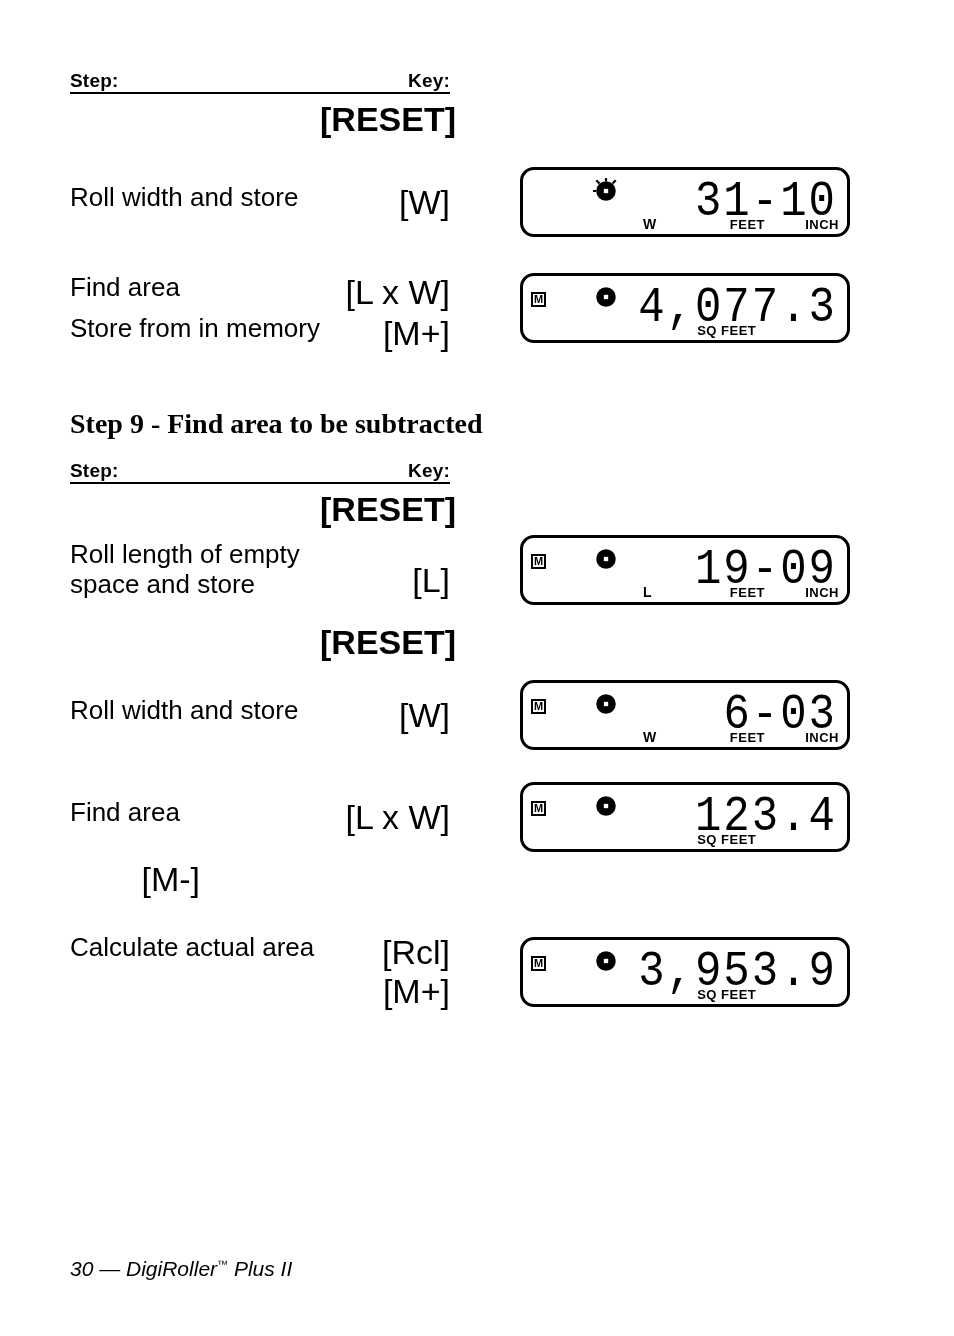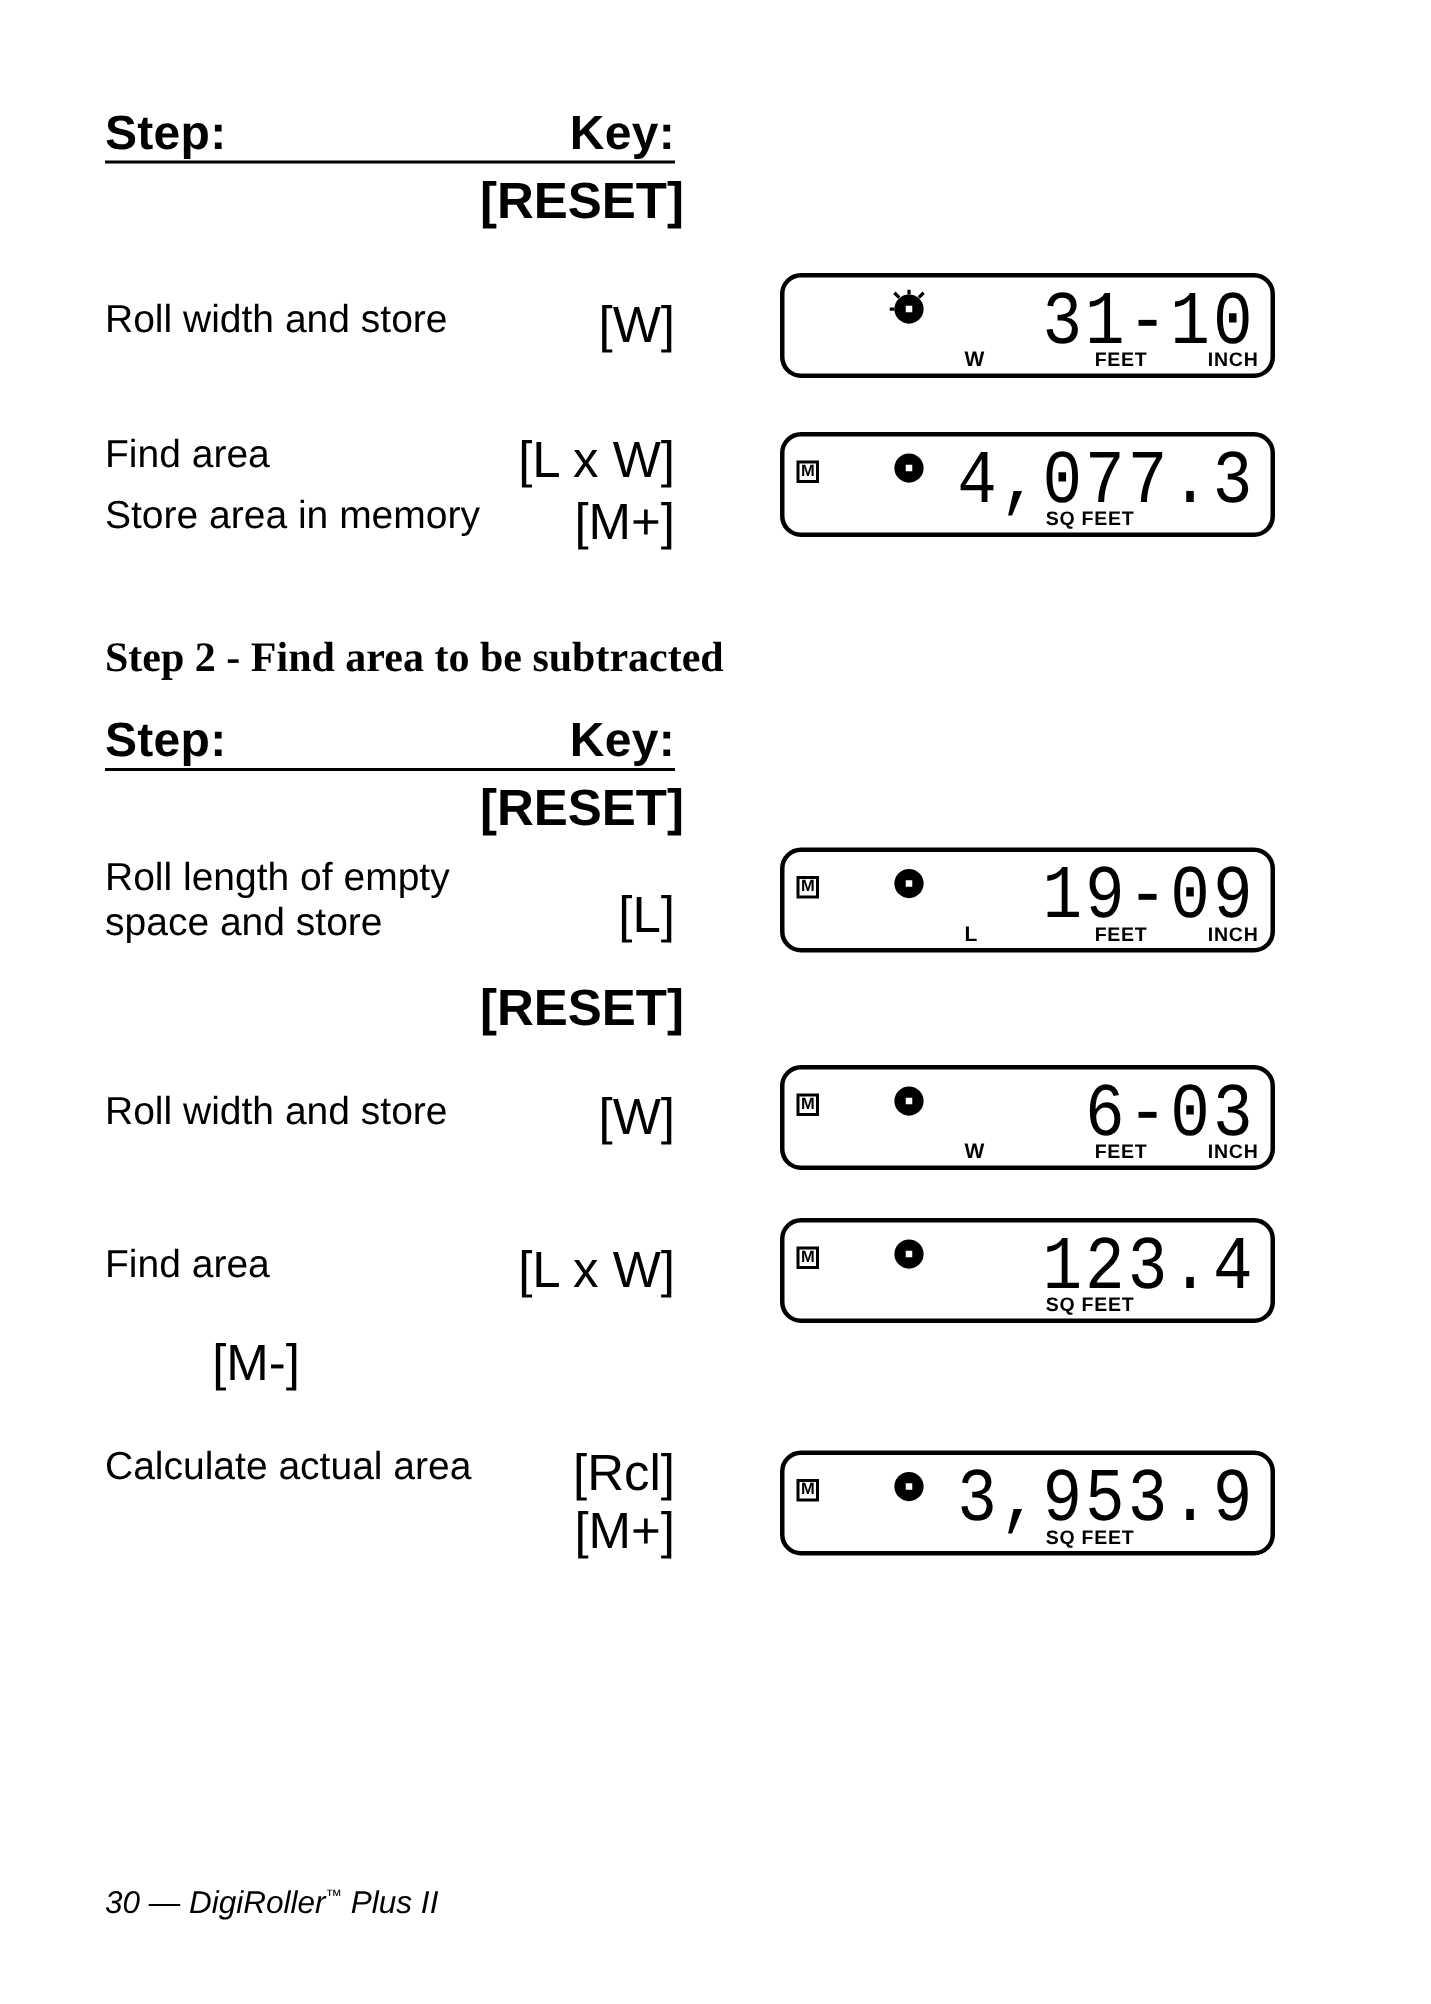--- a/index.html
+++ b/index.html
@@ -22,21 +22,21 @@
   
   .stepkey-header {
     display: flex;
     border-bottom: 2.5px solid #000;
     margin-bottom: 4px;
     width: 380px;
   }
   .stepkey-header .col-step,
   .stepkey-header .col-key {
     font-weight: 800;
-    font-size: 32px;
+    font-size: 19px;
     letter-spacing: 0.2px;
   }
   .col-step { flex: 1; }
   .col-key  { width: 130px; text-align: right; }
 
   .row {
     display: flex;
     align-items: center;
     width: 100%;
     margin: 6px 0;
@@ -157,40 +157,40 @@
     </div>
   </div>
 
   <div class="row" style="margin-top:36px;align-items:flex-start">
     <div class="text-block" style="flex-direction:column;gap:2px">
       <div style="display:flex;width:100%">
         <div class="desc">Find area</div>
         <div class="key">[L x W]</div>
       </div>
       <div style="display:flex;width:100%">
-        <div class="desc">Store area in memory</div>
+        <div class="desc">Store from in memory</div>
         <div class="key">[M+]</div>
       </div>
     </div>
     <div class="lcd-slot">
       <div class="lcd">
         <span class="m-ind">M</span>
         <span class="wheel-icon">
           <svg class="wheel" viewBox="0 0 24 24">
               <circle cx="12" cy="12" r="9" fill="#000"></circle>
               <rect x="10" y="10" width="4" height="4" fill="#fff"></rect>
             </svg>
         </span>
         <div class="digits"><span class="seg">4,077.3</span></div>
         <div class="under-label under-sqfeet">SQ FEET</div>
       </div>
     </div>
   </div>
 
-  <div class="section-head">Step 2 - Find area to be subtracted</div>
+  <div class="section-head">Step 9 - Find area to be subtracted</div>
 
   <div class="stepkey-header">
     <div class="col-step">Step:</div>
     <div class="col-key">Key:</div>
   </div>
 
   <div class="row">
     <div class="text-block">
       <div class="desc"></div>
       <div class="key bold">[RESET]</div>

